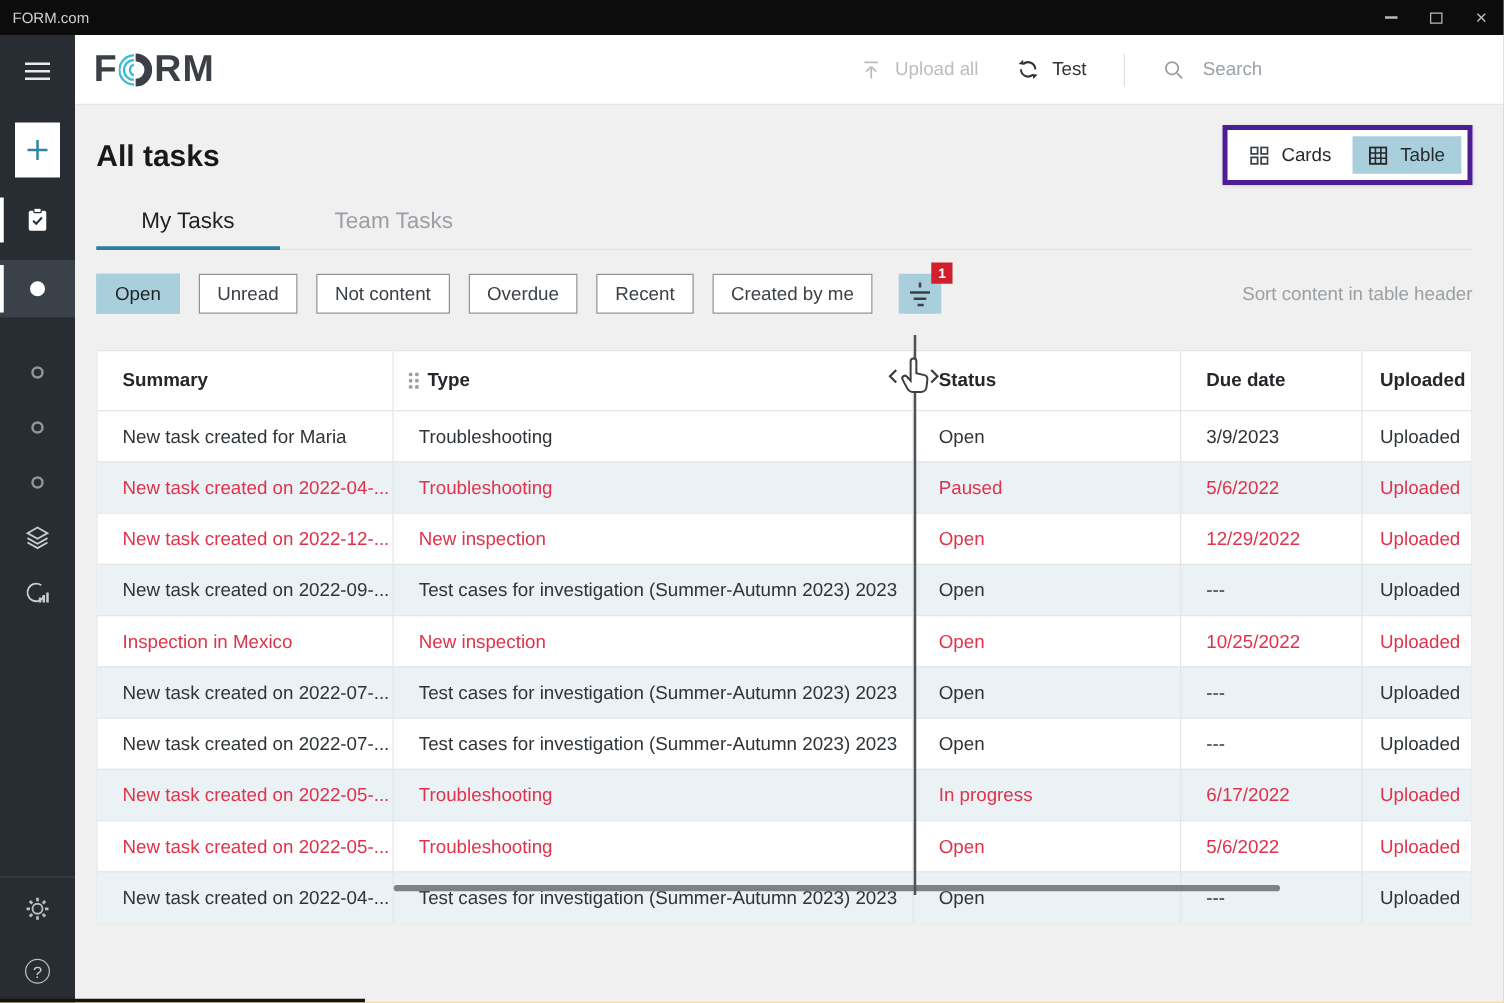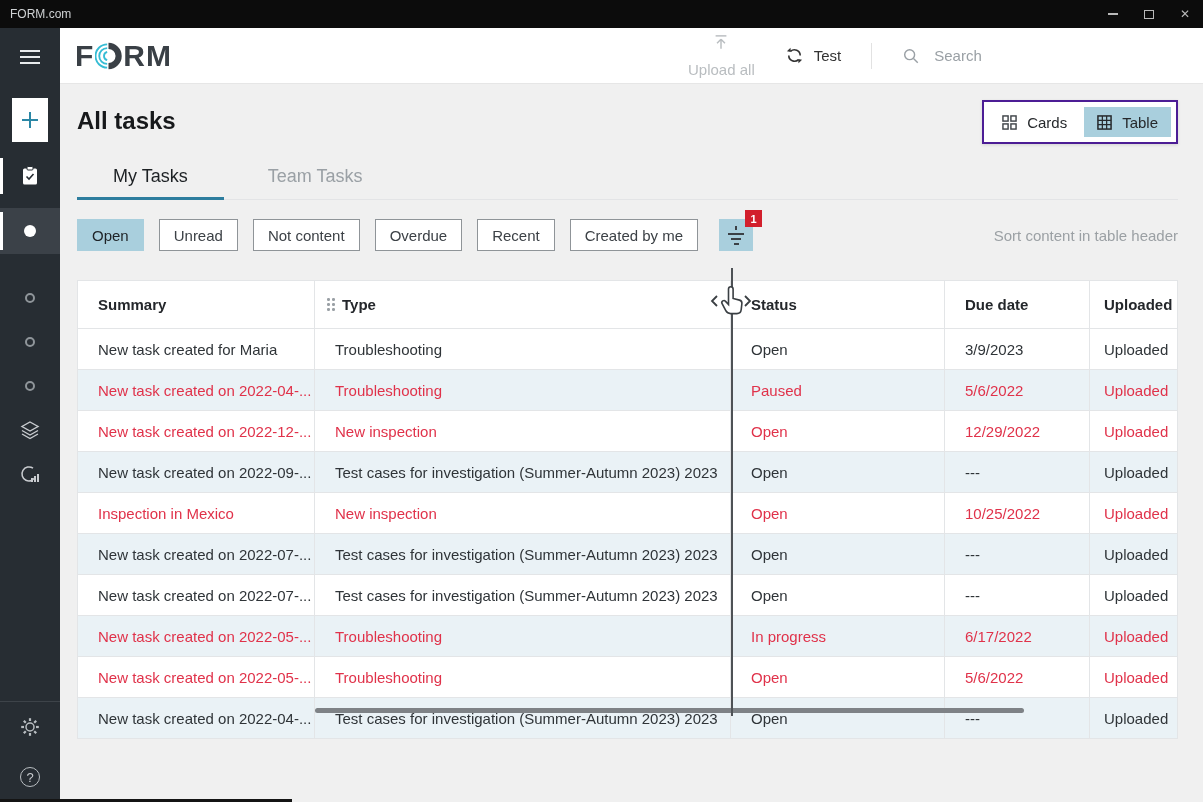--- a/index.html
+++ b/index.html
@@ -32,29 +32,29 @@
   .side-bottom { height:50px; }
   .help-circle { width:20px; height:20px; border:1.5px solid #b9bec2; border-radius:50%; display:flex; align-items:center; justify-content:center; font-size:13px; color:#c9ccd0; }
 
   
   .content { flex:1; display:flex; flex-direction:column; min-width:0; }
   .header { height:56px; background:#ffffff; border-bottom:1px solid #e6e6e6; display:flex; align-items:center; position:relative; flex-shrink:0; }
   .logo { margin-left:15px; display:flex; align-items:center; font-weight:bold; font-size:30px; color:#3a4046; letter-spacing:1px; }
   .logo svg { margin:0 1px; }
   .header-actions { position:absolute; left:628px; top:0; height:100%; display:flex; align-items:center; gap:30px; }
   .h-action { display:flex; align-items:center; gap:10px; font-size:15px; color:#333; background:none; border:none; cursor:pointer; }
-  .h-action.disabled { color:#b9bdc0;flex-direction:column; }
+  .h-action.disabled { color:#b9bdc0; }
   .vdiv { width:1px; height:26px; background:#e2e2e2; }
   .search-box { display:flex; align-items:center; gap:14px; width:230px; color:#9aa0a5; font-size:15px; cursor:text; }
 
   
   .main { position:relative; flex:1; background:#f0f0f0; padding:16px 25px 0 17px; }
   .page-head { display:flex; justify-content:space-between; align-items:flex-start; height:52px; }
-  .page-title { font-size:24px; font-weight:bold; color:#17191b; margin-top:7px; }
-  .view-toggle { display:flex; gap:4px; background:#ffffff; padding:5px; border:2px solid #4c1d95; box-shadow:0 1px 3px rgba(0,0,0,.12); }
+  .page-title { font-size:24px; font-weight:bold; color:#17191b; margin-top:12px; }
+  .view-toggle { display:flex; gap:4px; background:#ffffff; padding:5px; border:4px solid #4c1d95; box-shadow:0 1px 3px rgba(0,0,0,.12); }
   .toggle-btn { display:flex; align-items:center; gap:10px; height:30px; padding:0 13px; font-size:15px; color:#26292c; background:transparent; border:none; cursor:pointer; font-family:inherit; }
   .toggle-btn.active { background:#a9cfdd; }
 
   .tabs { display:flex; gap:8px; margin-top:12px; border-bottom:1px solid #e3e4e6; height:36px; }
   .tab { font-size:18px; color:#9aa0a5; padding:0 36px; display:flex; align-items:flex-start; padding-top:2px; margin-bottom:-1px; cursor:pointer; }
   .tab.active { color:#1d2124; border-bottom:3px solid #2d7d9e; }
 
   .filter-row { display:flex; align-items:center; margin-top:19px; height:32px; }
   .chip { height:32px; padding:0 14px; display:flex; align-items:center; font-size:15px; color:#3c4146; background:#ffffff; border:1px solid #8f9498; margin-right:15px; cursor:pointer; font-family:inherit; }
   .chip.active { background:#a9cfdd; border-color:#a9cfdd; color:#1e2327; }

